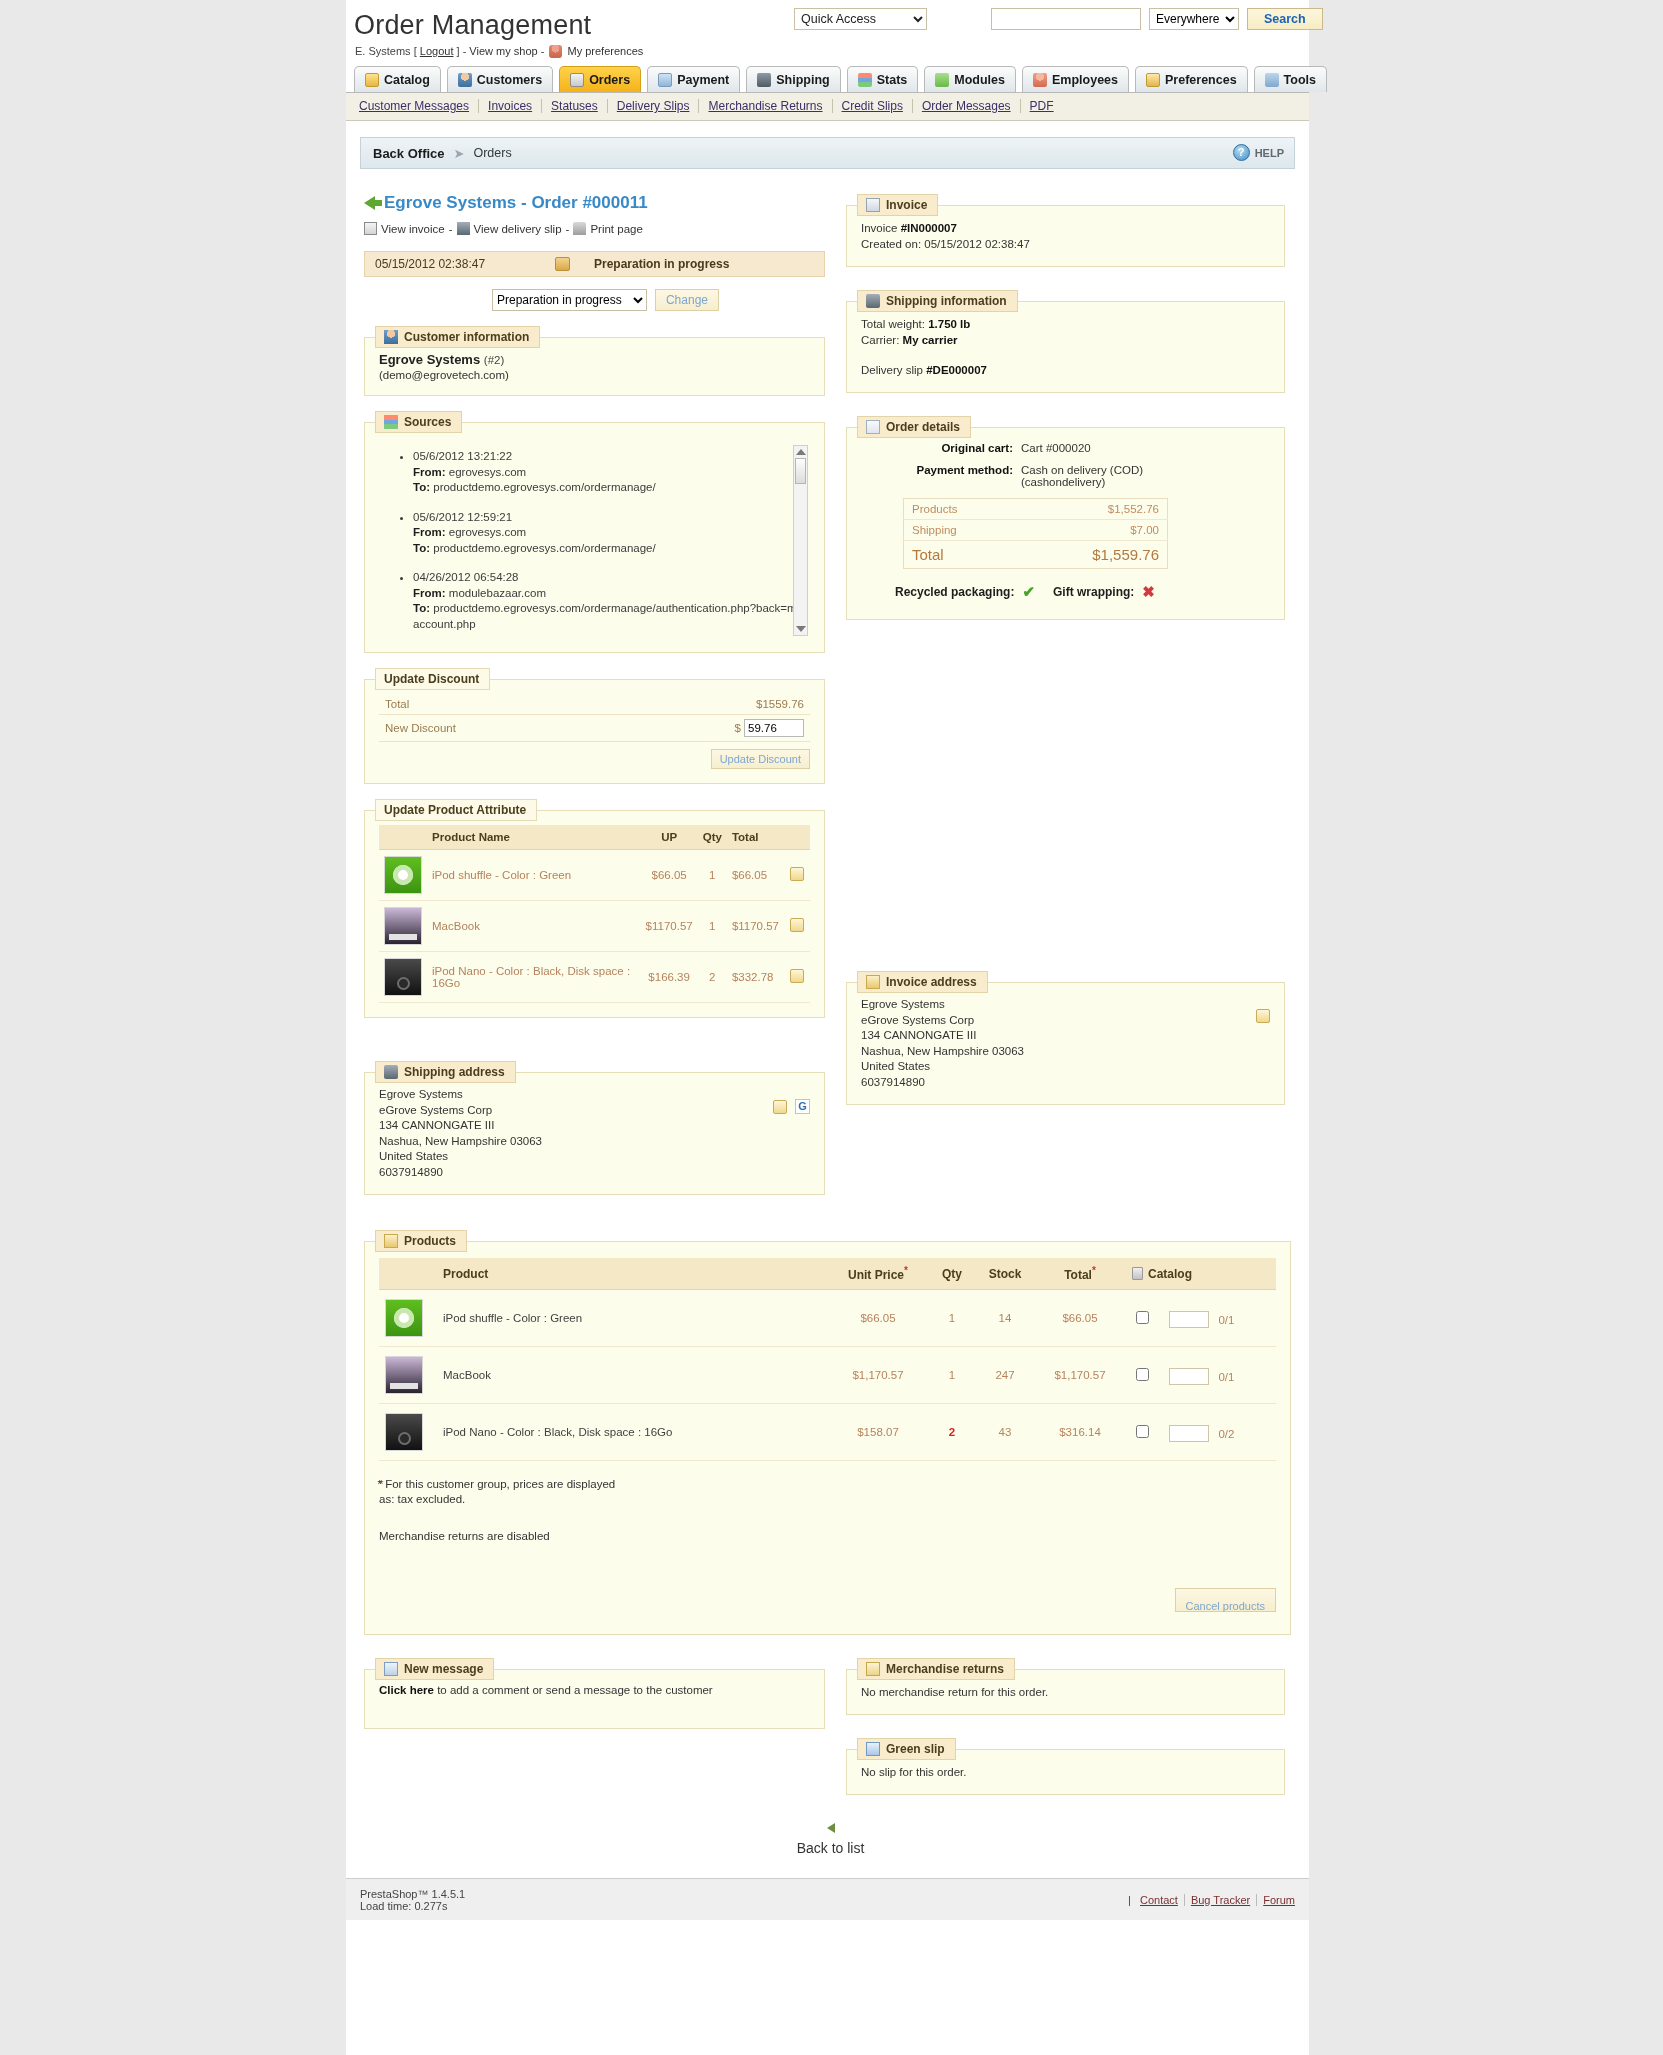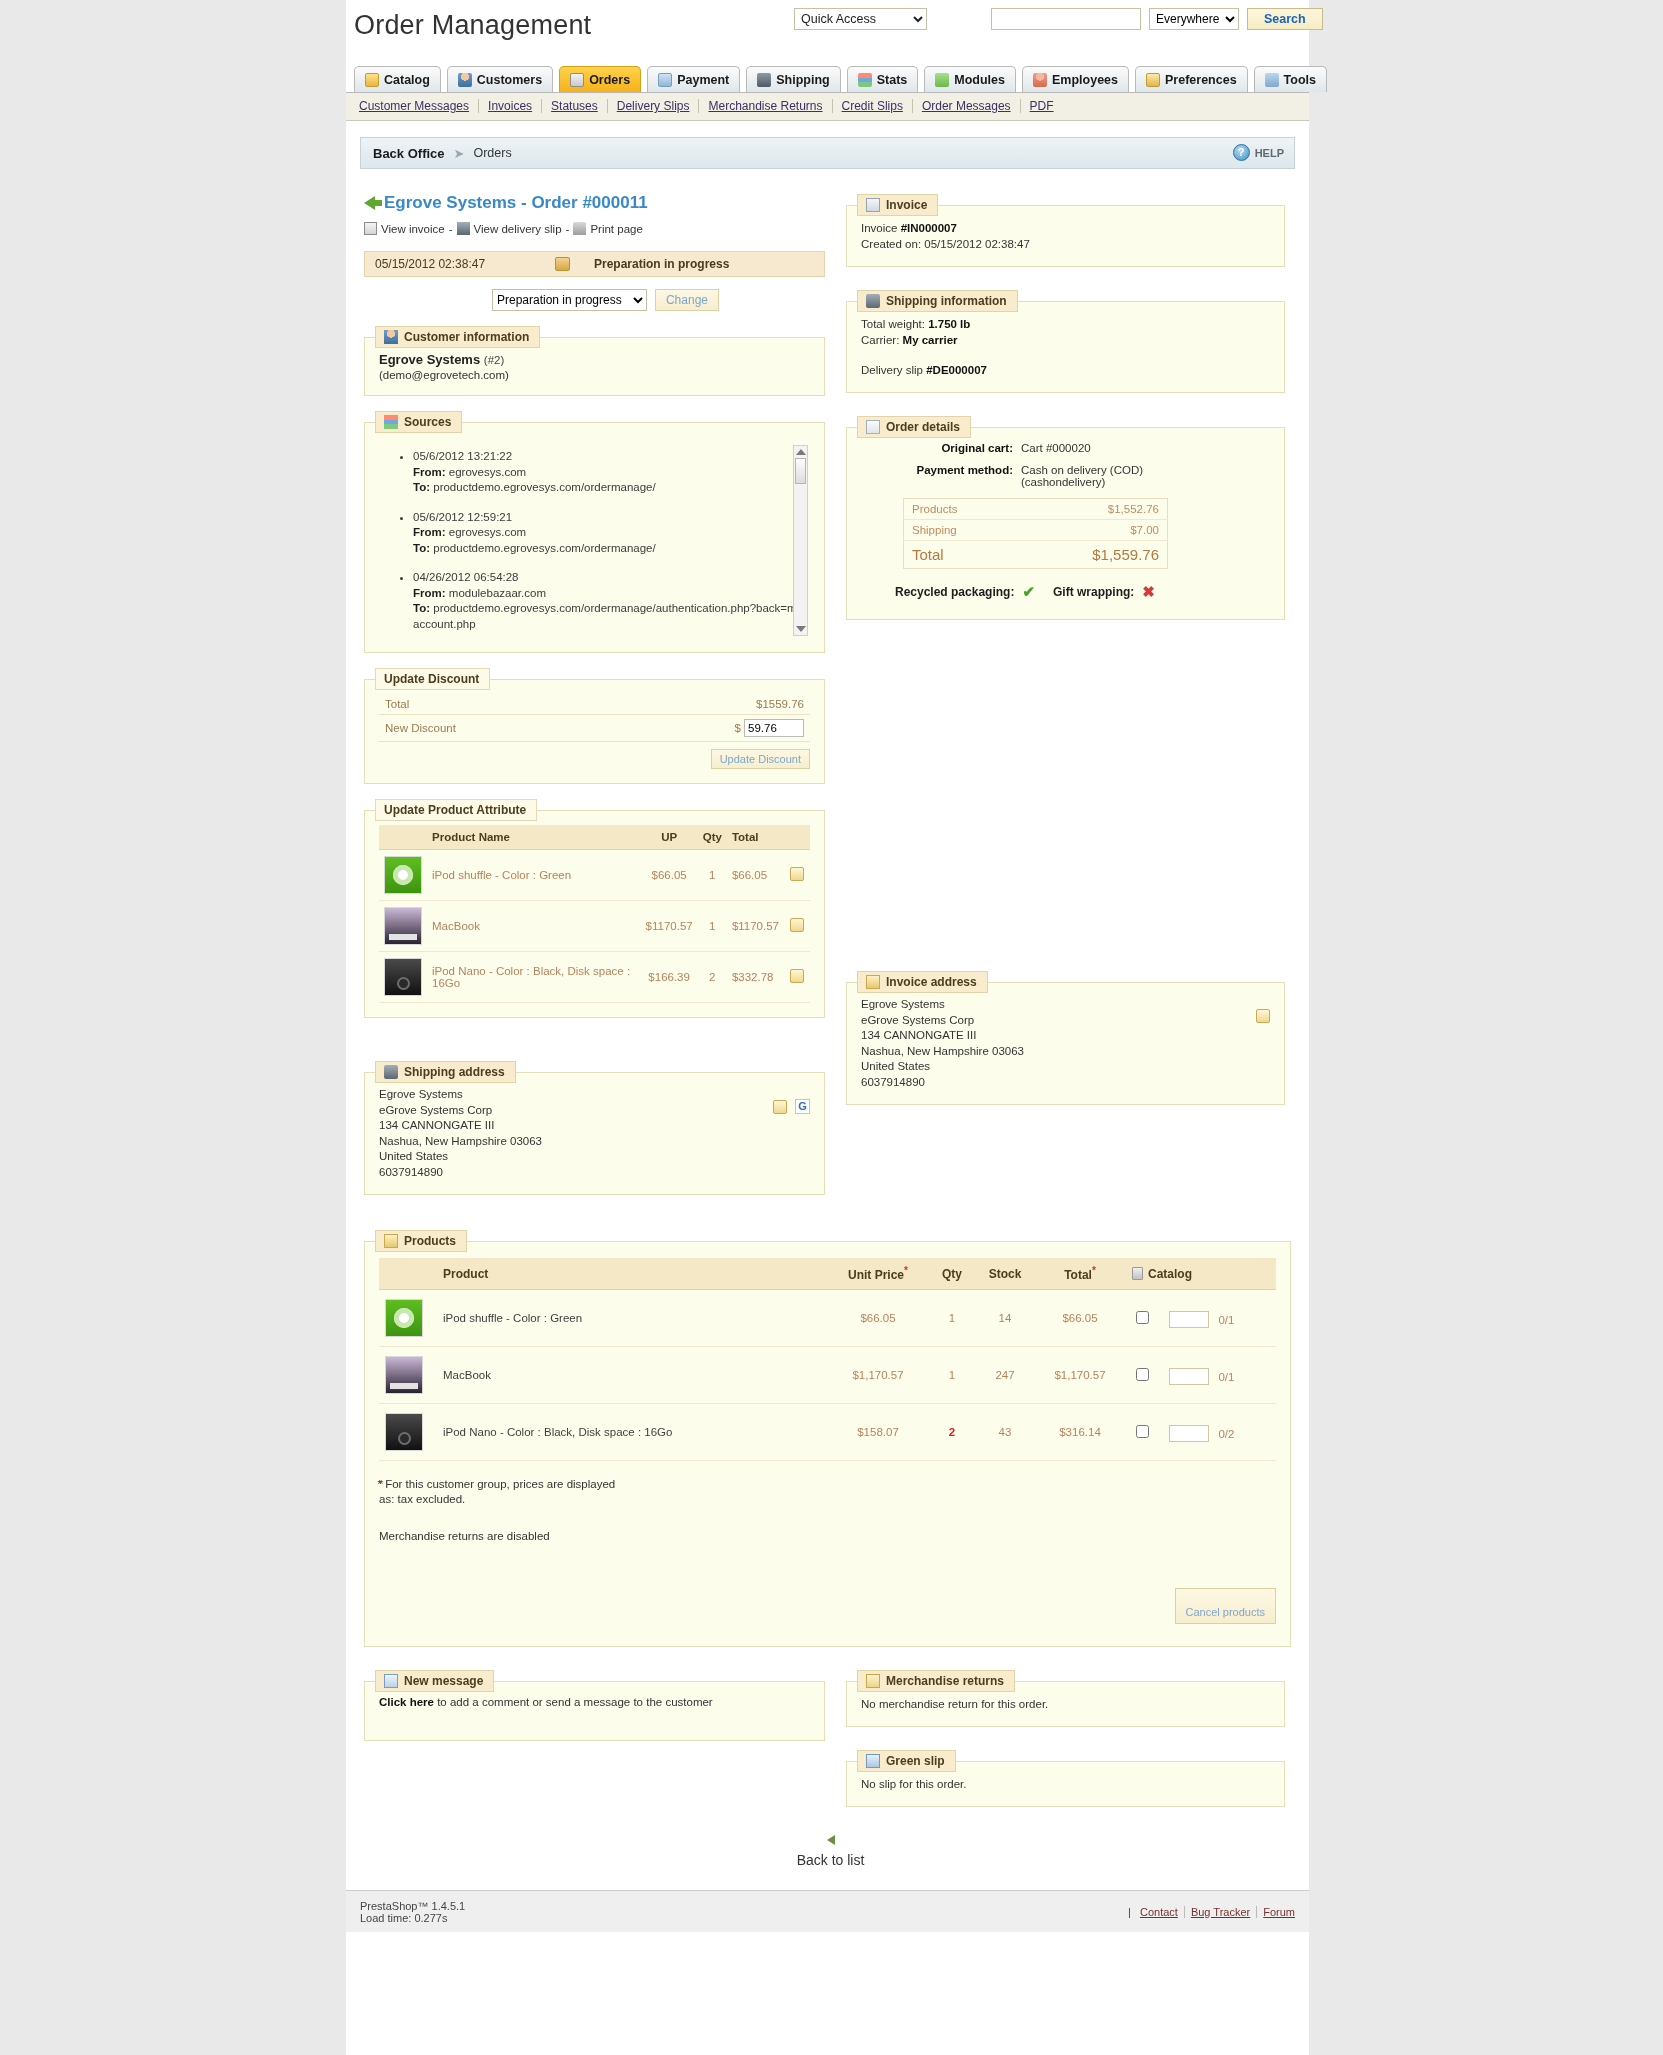--- a/index.html
+++ b/index.html
@@ -207,20 +207,28 @@
   .chk { color:#4aa02c; font-size:15px; font-weight:bold; }
   .xk { color:#d03c3c; font-size:15px; font-weight:bold; }
 </style>
 </head>
 <body>
 
 <div class="page">
 
   <div class="hdr">
     <h1>Order Management</h1>
+    <div class="subline">
+      <span>E. Systems</span>
+      <span> [ </span><a href="#">Logout</a><span> ] - </span>
+      <a href="#" class="plain">View my shop</a>
+      <span> - </span>
+      <span class="pref-ico"></span>
+      <a href="#" class="plain">My preferences</a>
+    </div>
 
     <div class="qa-wrap">
       <select class="qa">
         <option>Quick Access</option>
       </select>
     </div>
 
     <div class="srch-wrap">
       <input class="srch-txt" type="text" value="" style="">
       <select class="srch-scope">
@@ -607,21 +615,21 @@
               </td>
             </tr>
           </tbody>
         </table>
         <div class="note">
           <div><span class="star">*</span><span style="margin-left:-6px">* For this customer group, prices are displayed</span></div>
           <div>as: tax excluded.</div>
         </div>
         <div class="note" style="margin-top:22px">Merchandise returns are disabled</div>
         <div class="cancel-row">
-          <button class="small-btn" style="padding:17px 10px">Cancel products</button>
+          <button class="small-btn" style="padding:11px 10px">Cancel products</button>
         </div>
       </div>
     </div>
 
     <div class="cols" style="padding-top:8px">
       <div class="colL">
         <div class="panel" style="margin-top:26px;min-height:60px">
           <div class="legend">
             <span class="lico li-mail"></span>
             <span>New message</span>

